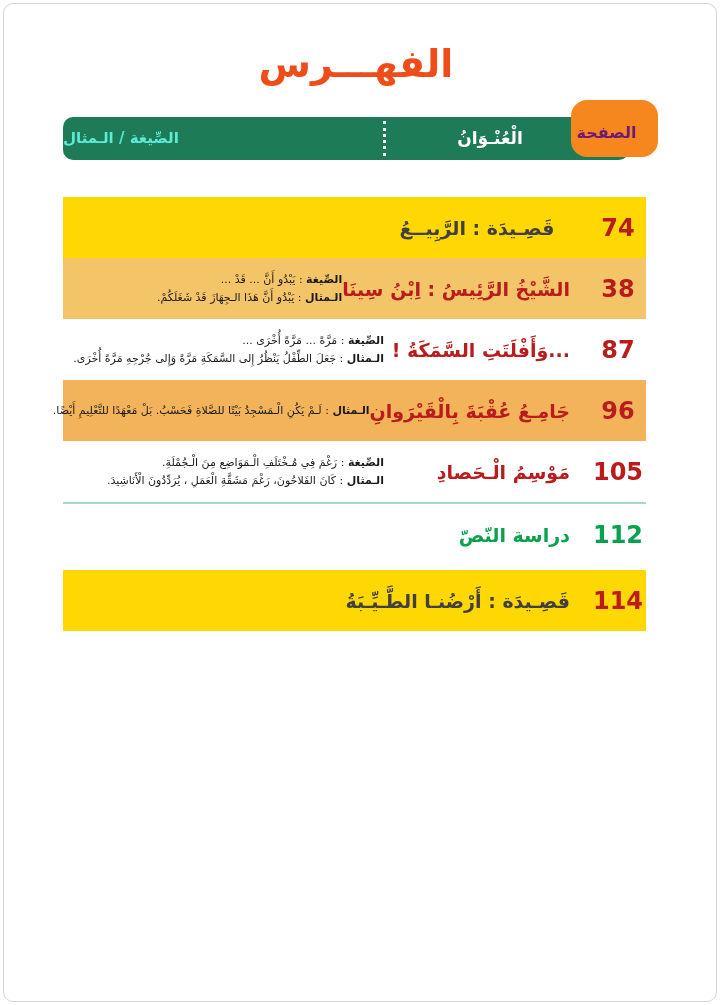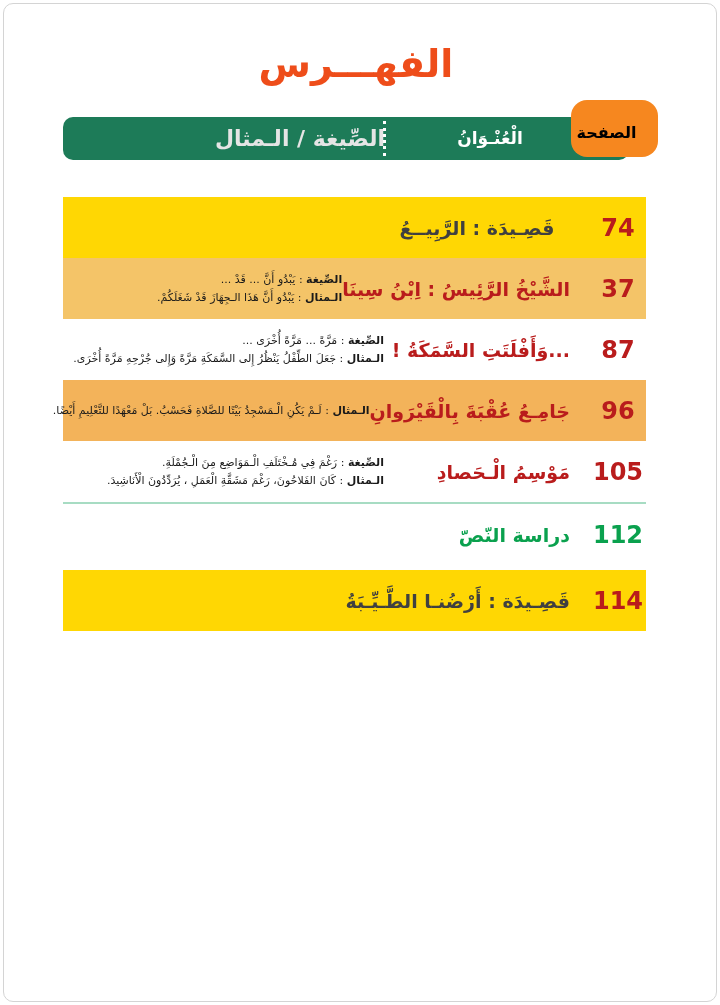--- a/index.html
+++ b/index.html
@@ -41,23 +41,23 @@
     border-radius: 10px;
     z-index: 1;
   }
   .header-format-label {
     position: absolute;
     left: 0;
     top: 0;
     width: 322px;
     height: 43px;
     line-height: 43px;
-    text-align: right;
-    color: #e5e5e5;
-    font-size: 22px;
+    text-align: left;
+    color: #5eead4;
+    font-size: 15px;
     font-weight: bold;
   }
   .header-divider {
     position: absolute;
     left: 320px;
     top: 4px;
     height: 35px;
     width: 0;
     border-left: 3px dotted #ffffff;
   }
@@ -81,21 +81,21 @@
     height: 57px;
     background: #f6871f;
     border-radius: 16px;
     z-index: 2;
     display: flex;
     align-items: center;
     justify-content: center;
     padding-top: 7px;
     padding-right: 16px;
     box-sizing: border-box;
-    color: #000000;
+    color: #701a75;
     font-size: 16px;
     font-weight: bold;
   }
   
   .toc-rows {
     position: absolute;
     left: 63px;
     top: 197px;
     width: 583px;
     direction: rtl;
@@ -160,21 +160,21 @@
 
 <div class="page-tab">الصفحة</div>
 
 <div class="toc-rows">
     <div class="toc-row bg-yellow">
       <div class="cell-page style-black">74</div>
       <div class="cell-title style-dark-green">قَصِـيدَة : الرَّبِيــعُ</div>
       <div class="cell-desc"></div>
     </div>
     <div class="toc-row bg-tan">
-      <div class="cell-page style-black">37</div>
+      <div class="cell-page style-black">38</div>
       <div class="cell-title style-black">الشَّيْخُ الرَّئِيسُ : اِبْنُ سِينَا</div>
       <div class="cell-desc">
         <div><b>الصِّيغة</b> : يَبْدُو أَنَّ ... قَدْ ...</div>
         <div><b>الـمثال</b> : يَبْدُو أَنَّ هَذَا الـجِهَازَ قَدْ شَغَلَكُمْ.</div>
       </div>
     </div>
     <div class="toc-row bg-white">
       <div class="cell-page style-black">87</div>
       <div class="cell-title style-black">...وَأَفْلَتَتِ السَّمَكَةُ !</div>
       <div class="cell-desc">

